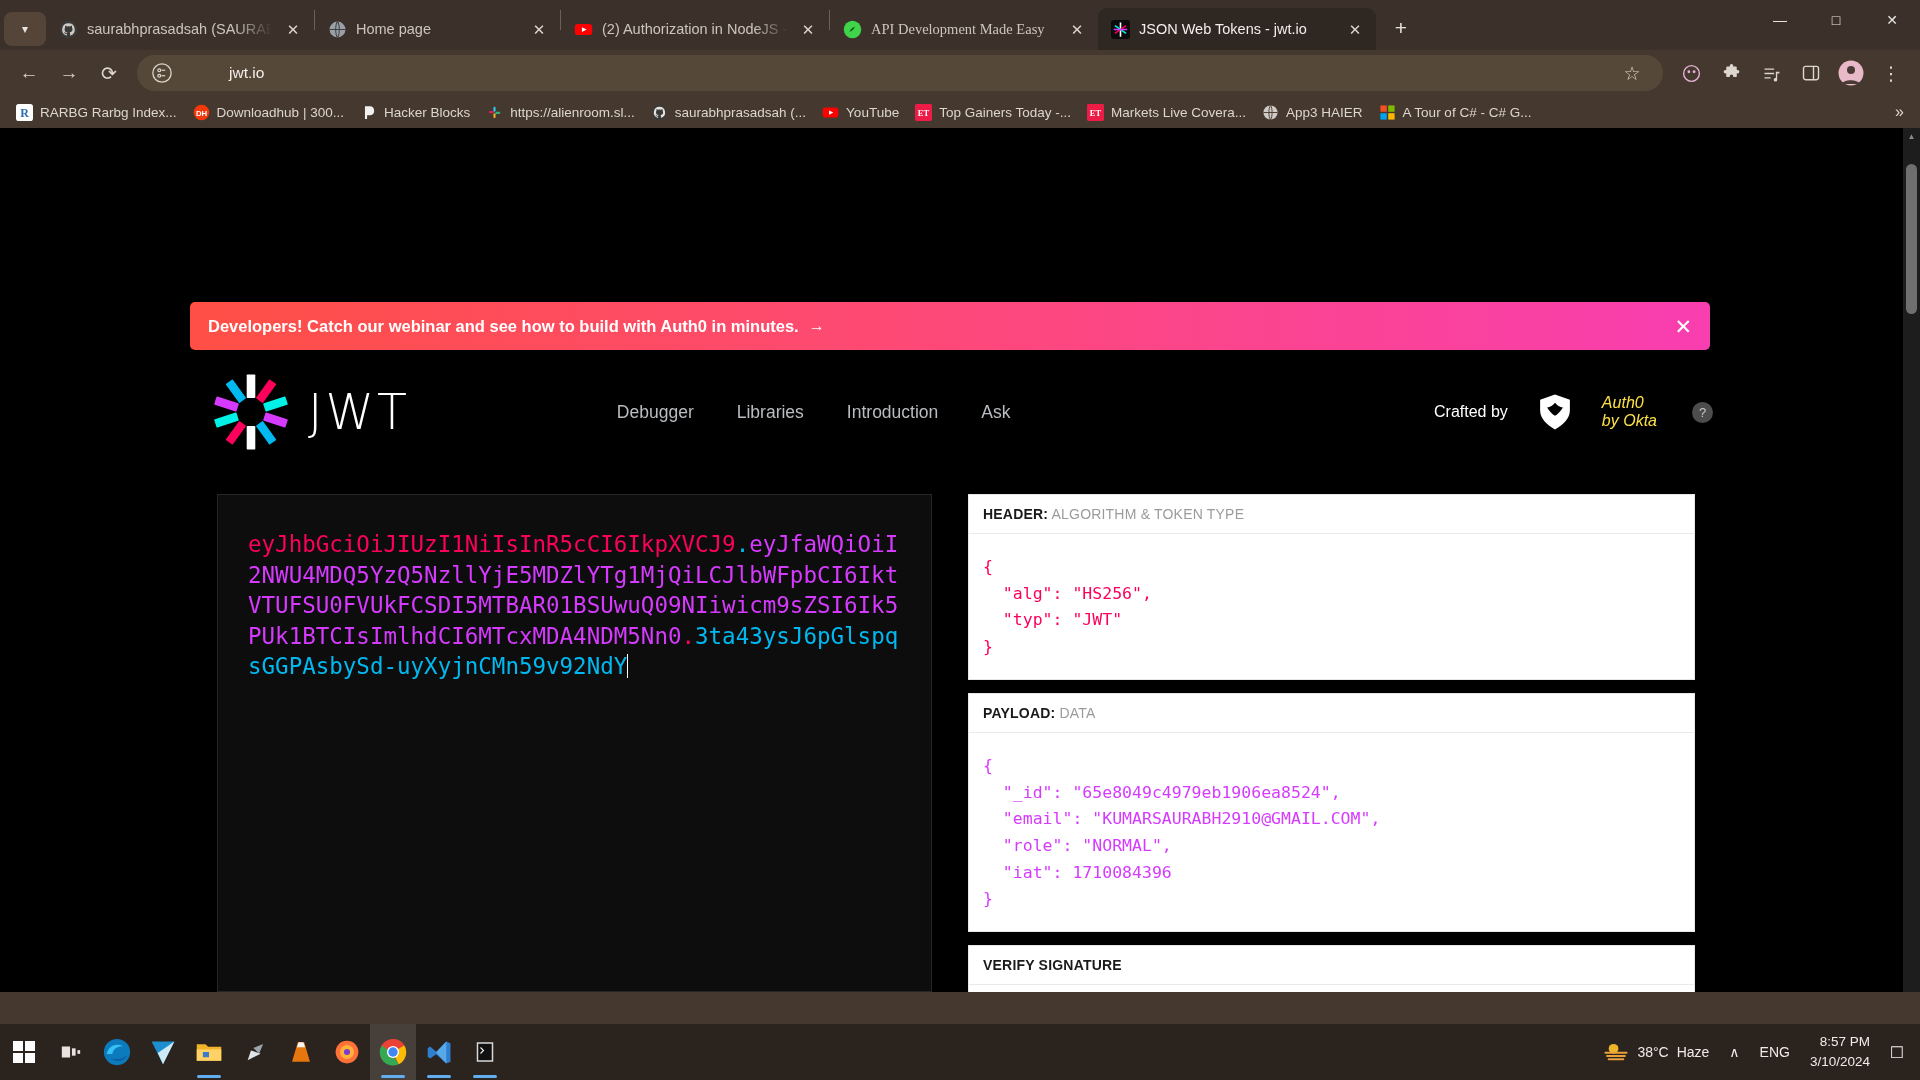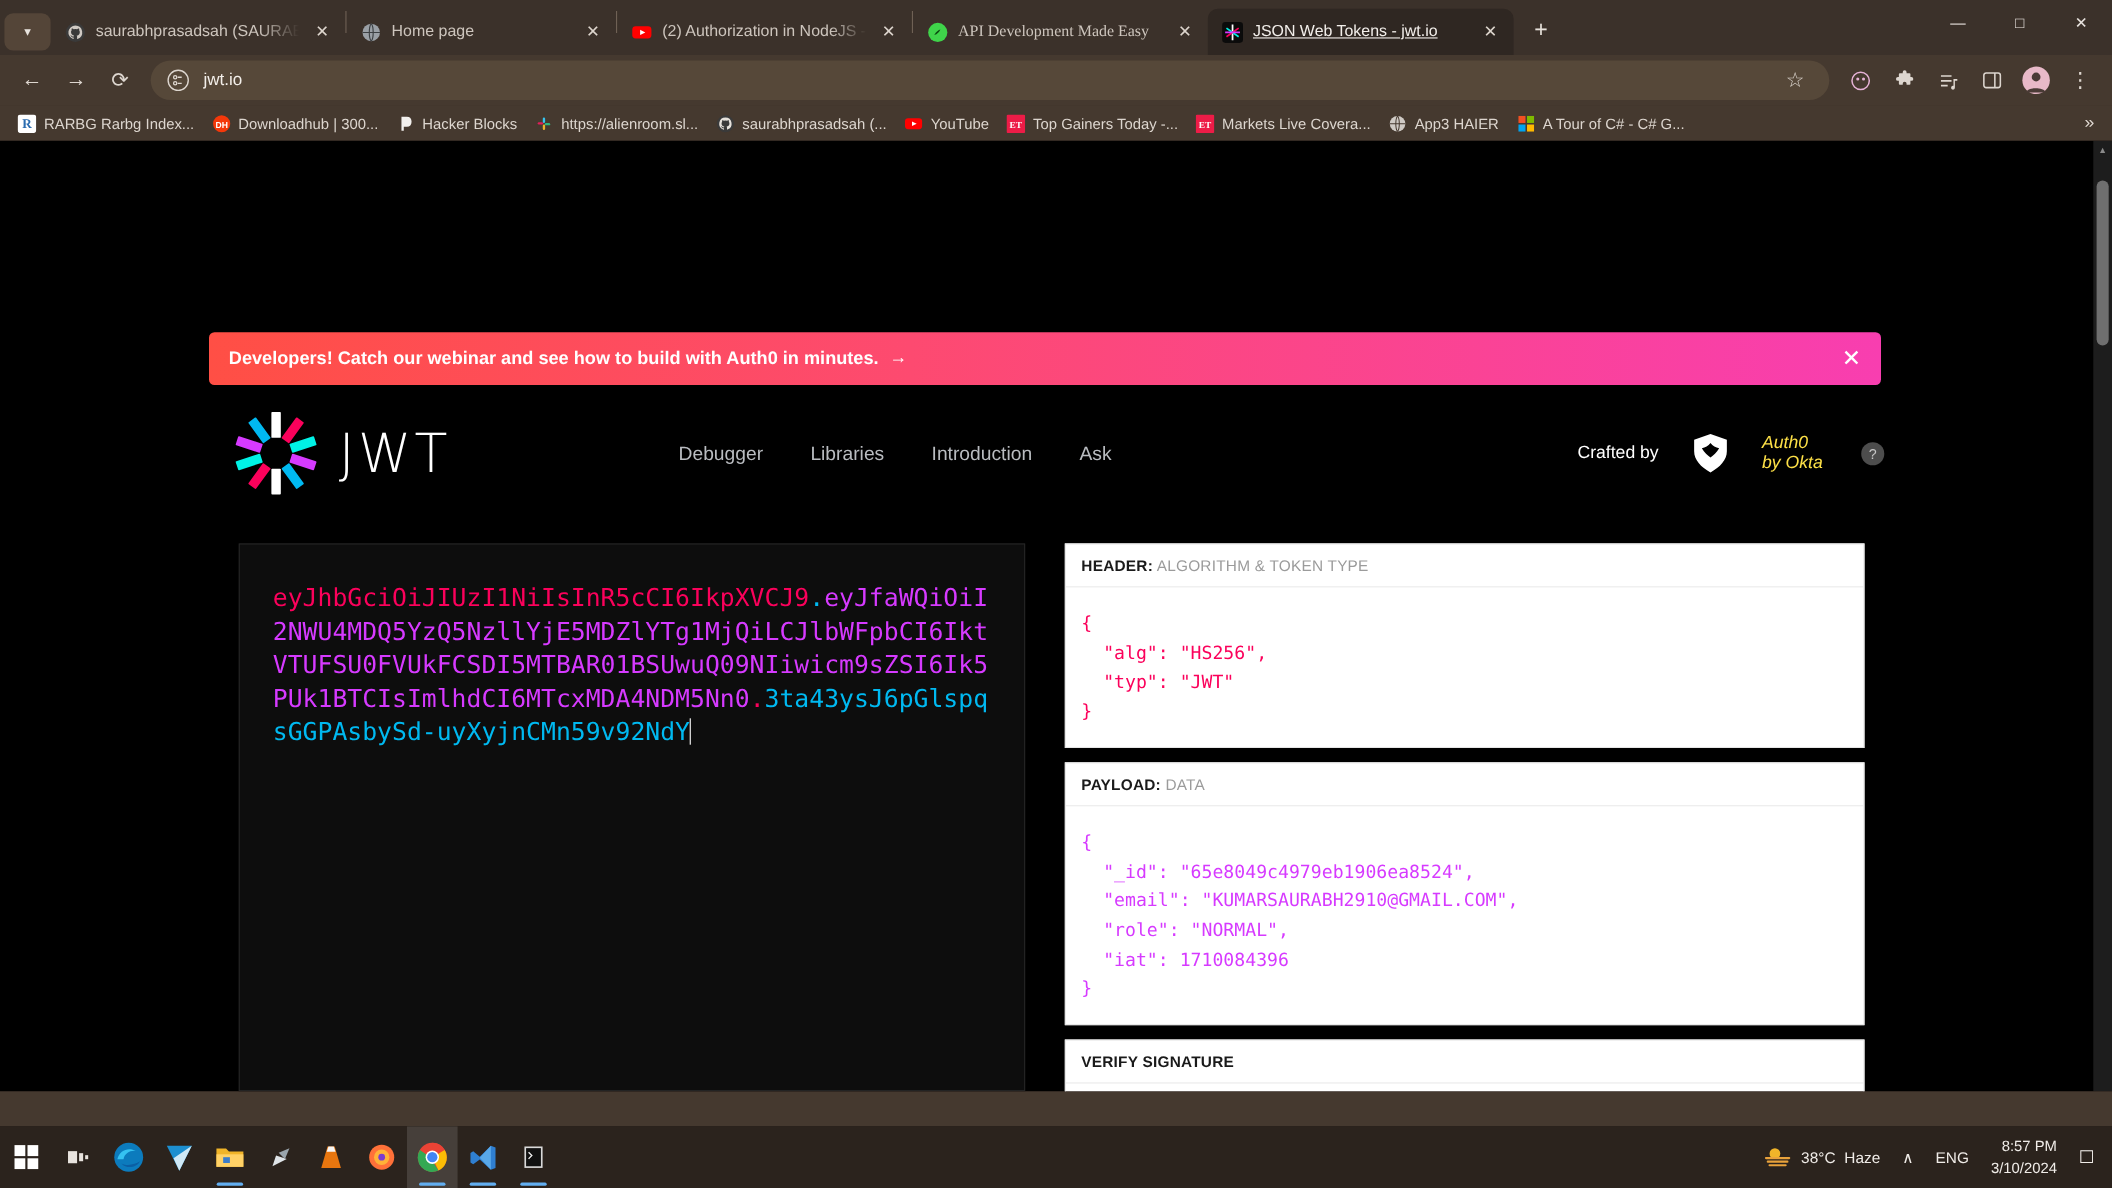--- a/index.html
+++ b/index.html
@@ -23,38 +23,38 @@
     height: 42px; display: flex; align-items: center; gap: 9px;
     padding: 0 10px 0 13px; border-radius: 9px 9px 0 0; position: relative;
     color: #cdc5bd; font-size: 14.5px; white-space: nowrap; flex: none;
   }
   .tab .tab-title { overflow: hidden; text-overflow: clip; display: block; }
   .tab.t1 { width: 268px; } .tab.t1 .tab-title { width: 185px; -webkit-mask-image: linear-gradient(90deg,#000 80%,transparent); mask-image: linear-gradient(90deg,#000 80%,transparent); }
   .tab.t2 { width: 245px; } .tab.t2 .tab-title { width: 165px; }
   .tab.t3 { width: 268px; } .tab.t3 .tab-title { width: 186px; -webkit-mask-image: linear-gradient(90deg,#000 82%,transparent); mask-image: linear-gradient(90deg,#000 82%,transparent); }
   .tab.t4 { width: 268px; } .tab.t4 .tab-title { width: 188px; font-family: Liberation Serif, serif; }
   .tab.active { background: #2f2722; color: #f3efeb; width: 278px; }
-  .tab.active .tab-title { width: 196px; text-decoration: underline; }
+  .tab.active .tab-title { width: 196px; }
   .tab-sep { width: 1px; height: 20px; background: #6f6155; align-self: center; margin-bottom: 10px; }
   .favicon { width: 19px; height: 19px; flex: none; border-radius: 3px; display: block; }
   .tab-x { margin-left: auto; width: 22px; height: 22px; display: flex; align-items: center; justify-content: center;
            color: #ddd5cd; font-size: 15px; line-height: 1; }
   .newtab { width: 34px; height: 34px; margin: 0 0 5px 8px; display: flex; align-items: center; justify-content: center;
             color: #e6e0da; font-size: 21px; font-weight: 300; }
   .winbtns { margin-left: auto; display: flex; align-items: flex-start; height: 50px; }
   .winbtn { width: 56px; height: 40px; display: flex; align-items: center; justify-content: center; color: #e8e3de; font-size: 14px; }
 
   .toolbar { height: 46px; display: flex; align-items: center; gap: 2px; padding: 0 10px; background: #45392f; }
   .tbtn { width: 38px; height: 38px; border-radius: 19px; display: flex; align-items: center; justify-content: center;
           color: #ddd6cf; font-size: 19px; flex: none; }
   .omnibox {
     flex: 1; height: 36px; background: #564839; border-radius: 18px; margin: 0 7px;
     display: flex; align-items: center; gap: 12px; padding: 0 12px 0 14px; position: relative;
   }
-  .omnibox .url { color: #f3efea; font-size: 15.5px; }
+  .omnibox .url { color: #f3efea; font-size: 15.5px; margin-left: 44px; }
   .omni-right { margin-left: auto; display: flex; align-items: center; gap: 2px; }
 
   .bookmarks { height: 32px; display: flex; align-items: center; gap: 0; padding: 0 8px; background: #45392f; }
   .bm { display: flex; align-items: center; gap: 7px; padding: 3px 8px; color: #ddd6cf; font-size: 13.5px;
         white-space: nowrap; border-radius: 4px; flex: none; }
   .bm-ico { width: 17px; height: 17px; flex: none; display: block; }
   .bm-overflow { margin-left: auto; color: #ddd6cf; font-size: 16px; padding: 0 8px; flex: none; }
 
   
   .viewport { position: relative; height: 864px; background: #000; overflow: hidden; }

